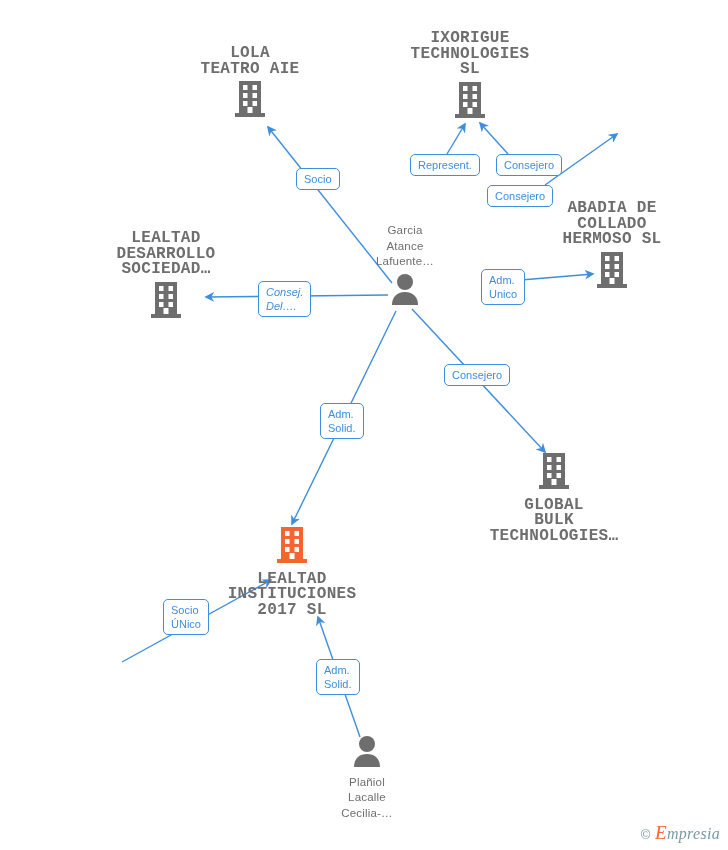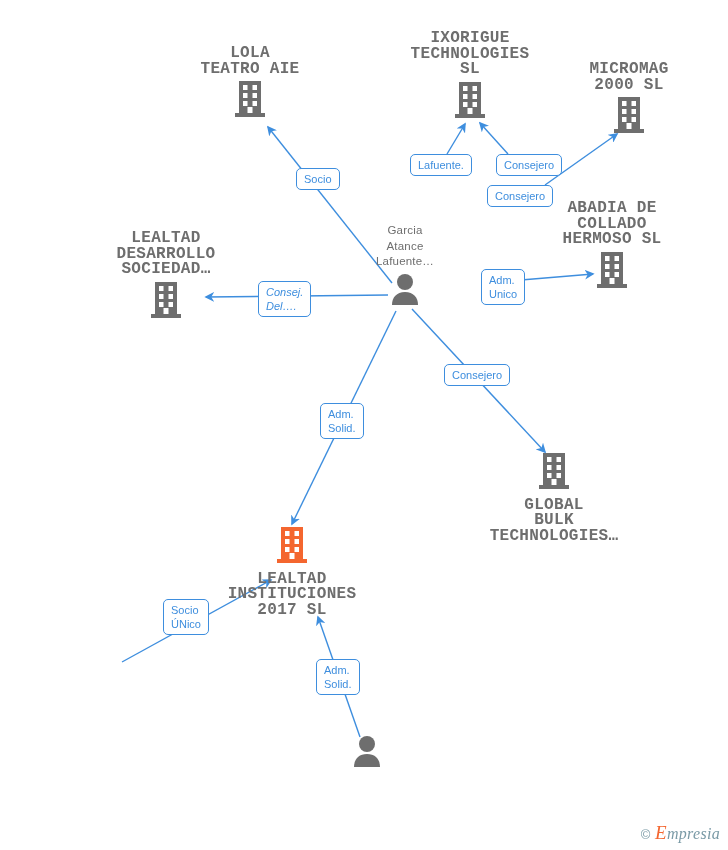--- a/index.html
+++ b/index.html
@@ -139,40 +139,20 @@
               <rect x="19.5" y="13" width="4.5" height="5"></rect>
           <rect x="10" y="21" width="4.5" height="5"></rect>
               <rect x="19.5" y="21" width="4.5" height="5"></rect>
           <rect x="14.5" y="27" width="5" height="6"></rect>
         </g>
       </g>
         </svg>
     </span>
   </div>
 
-  <div class="node company label-above" style="left:629px; top:62px;">
-    <span class="caption">MICROMAG<br>2000 SL</span>
-    <span class="glyph">
-      <svg width="34" height="38" viewBox="0 0 34 38">
-          <g fill="#6e6e6e">
-        <rect x="6" y="1" width="22" height="32"></rect>
-        <rect x="2" y="33" width="30" height="4"></rect>
-        <g fill="#ffffff">
-          <rect x="10" y="5" width="4.5" height="5"></rect>
-              <rect x="19.5" y="5" width="4.5" height="5"></rect>
-          <rect x="10" y="13" width="4.5" height="5"></rect>
-              <rect x="19.5" y="13" width="4.5" height="5"></rect>
-          <rect x="10" y="21" width="4.5" height="5"></rect>
-              <rect x="19.5" y="21" width="4.5" height="5"></rect>
-          <rect x="14.5" y="27" width="5" height="6"></rect>
-        </g>
-      </g>
-        </svg>
-    </span>
-  </div>
 
   <div class="node company label-above" style="left:612px; top:201px;">
     <span class="caption">ABADIA DE<br>COLLADO<br>HERMOSO SL</span>
     <span class="glyph">
       <svg width="34" height="38" viewBox="0 0 34 38">
           <g fill="#6e6e6e">
         <rect x="6" y="1" width="22" height="32"></rect>
         <rect x="2" y="33" width="30" height="4"></rect>
         <g fill="#ffffff">
           <rect x="10" y="5" width="4.5" height="5"></rect>
@@ -266,24 +246,25 @@
 
   <div class="node person label-below" style="left:367px; top:735px;">
     <span class="glyph">
       <svg width="34" height="32" viewBox="0 0 34 32">
           <g fill="#6e6e6e">
         <circle cx="17" cy="9" r="8"></circle>
         <path d="M17,19 C25.5,19 30,24.5 30,32 L4,32 C4,24.5 8.5,19 17,19 Z"></path>
       </g>
         </svg>
     </span>
+    <span class="caption">Plañiol<br>Lacalle<br>Cecilia-…</span>
   </div>
 
   <div class="edge-label" style="left:296px; top:168px;">Socio</div>
-  <div class="edge-label" style="left:410px; top:154px;">Lafuente.</div>
+  <div class="edge-label" style="left:410px; top:154px;">Represent.</div>
   <div class="edge-label" style="left:496px; top:154px;">Consejero</div>
   <div class="edge-label" style="left:487px; top:185px;">Consejero</div>
   <div class="edge-label" style="left:481px; top:269px;">Adm.<br>Unico</div>
   <div class="edge-label" style="left:258px; top:281px;font-style:italic;">Consej.<br>Del….</div>
   <div class="edge-label" style="left:444px; top:364px;">Consejero</div>
   <div class="edge-label" style="left:320px; top:403px;">Adm.<br>Solid.</div>
   <div class="edge-label" style="left:163px; top:599px;">Socio<br>ÚNico</div>
   <div class="edge-label" style="left:316px; top:659px;">Adm.<br>Solid.</div>
 
   <div class="watermark">

